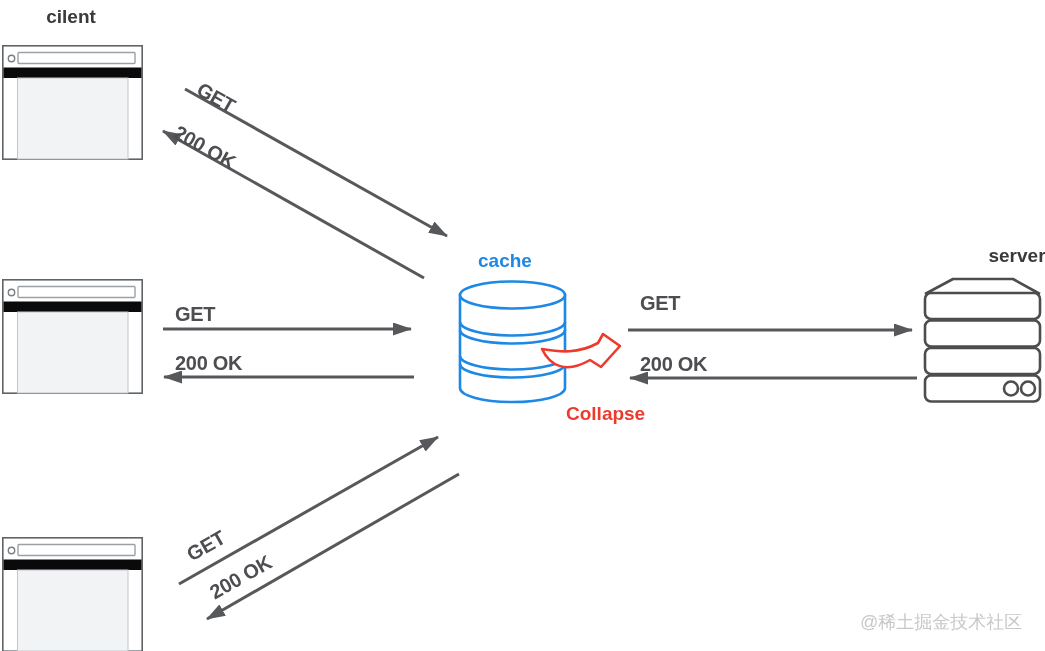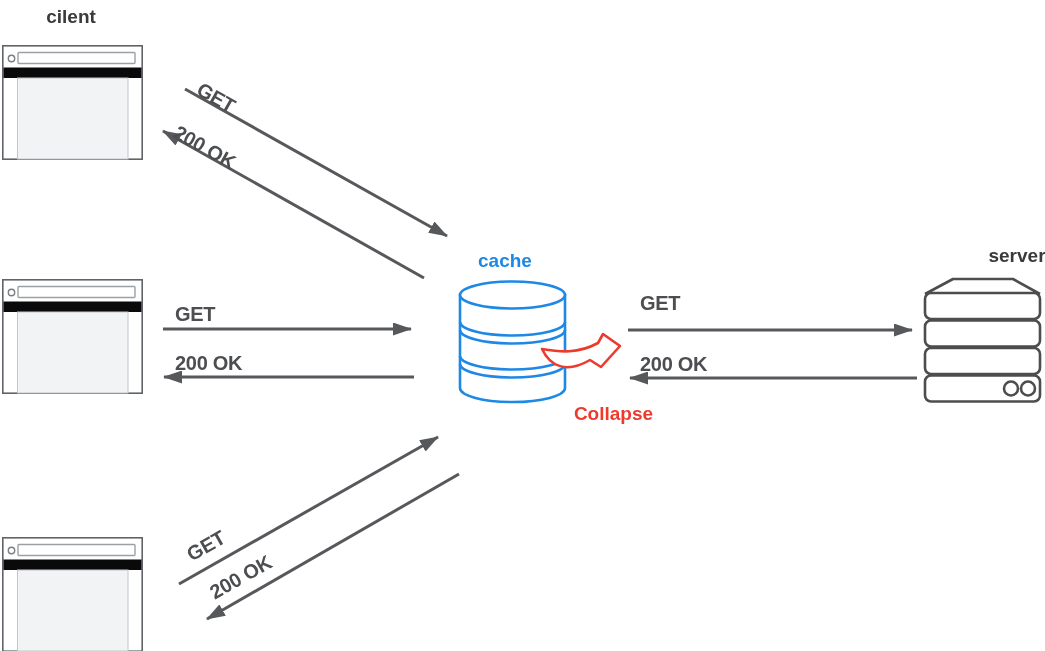--- a/index.html
+++ b/index.html
@@ -88,27 +88,28 @@
       <rect class="srv" x="925" y="348" width="115" height="26" rx="6"></rect>
       <rect class="srv" x="925" y="375.5" width="115" height="26" rx="6"></rect>
       <circle class="srv" cx="1011" cy="388.5" r="7" stroke-width="2.2"></circle>
       <circle class="srv" cx="1028" cy="388.5" r="7" stroke-width="2.2"></circle>
     </g>
   </svg>
 
   <div class="lbl title" style="left:40px;top:6px;width:62px;text-align:center;">cilent</div>
   <div class="lbl title cache-title" style="left:478px;top:250px;width:70px;">cache</div>
   <div class="lbl title" style="left:948px;top:245px;width:72px;text-align:center;margin-left:33px;">server</div>
-  <div class="lbl collapse-lbl" style="left:566px;top:403px;width:95px;text-align:center;">Collapse</div>
+  <div class="lbl collapse-lbl" style="left:566px;top:403px;width:95px;">Collapse</div>
 
   <div class="lbl msg rot-dn" style="left:204px;top:78px;">GET</div>
   <div class="lbl msg rot-dn" style="left:181px;top:121px;">200 OK</div>
 
   <div class="lbl msg" style="left:175px;top:303px;">GET</div>
   <div class="lbl msg" style="left:175px;top:352px;">200 OK</div>
 
   <div class="lbl msg" style="left:640px;top:292px;">GET</div>
   <div class="lbl msg" style="left:640px;top:353px;">200 OK</div>
 
   <div class="lbl msg rot-up" style="left:183px;top:546px;">GET</div>
   <div class="lbl msg rot-up" style="left:206px;top:584px;">200 OK</div>
 
+  <div class="watermark">@稀土掘金技术社区</div>
 </div>
 
 </body></html>

